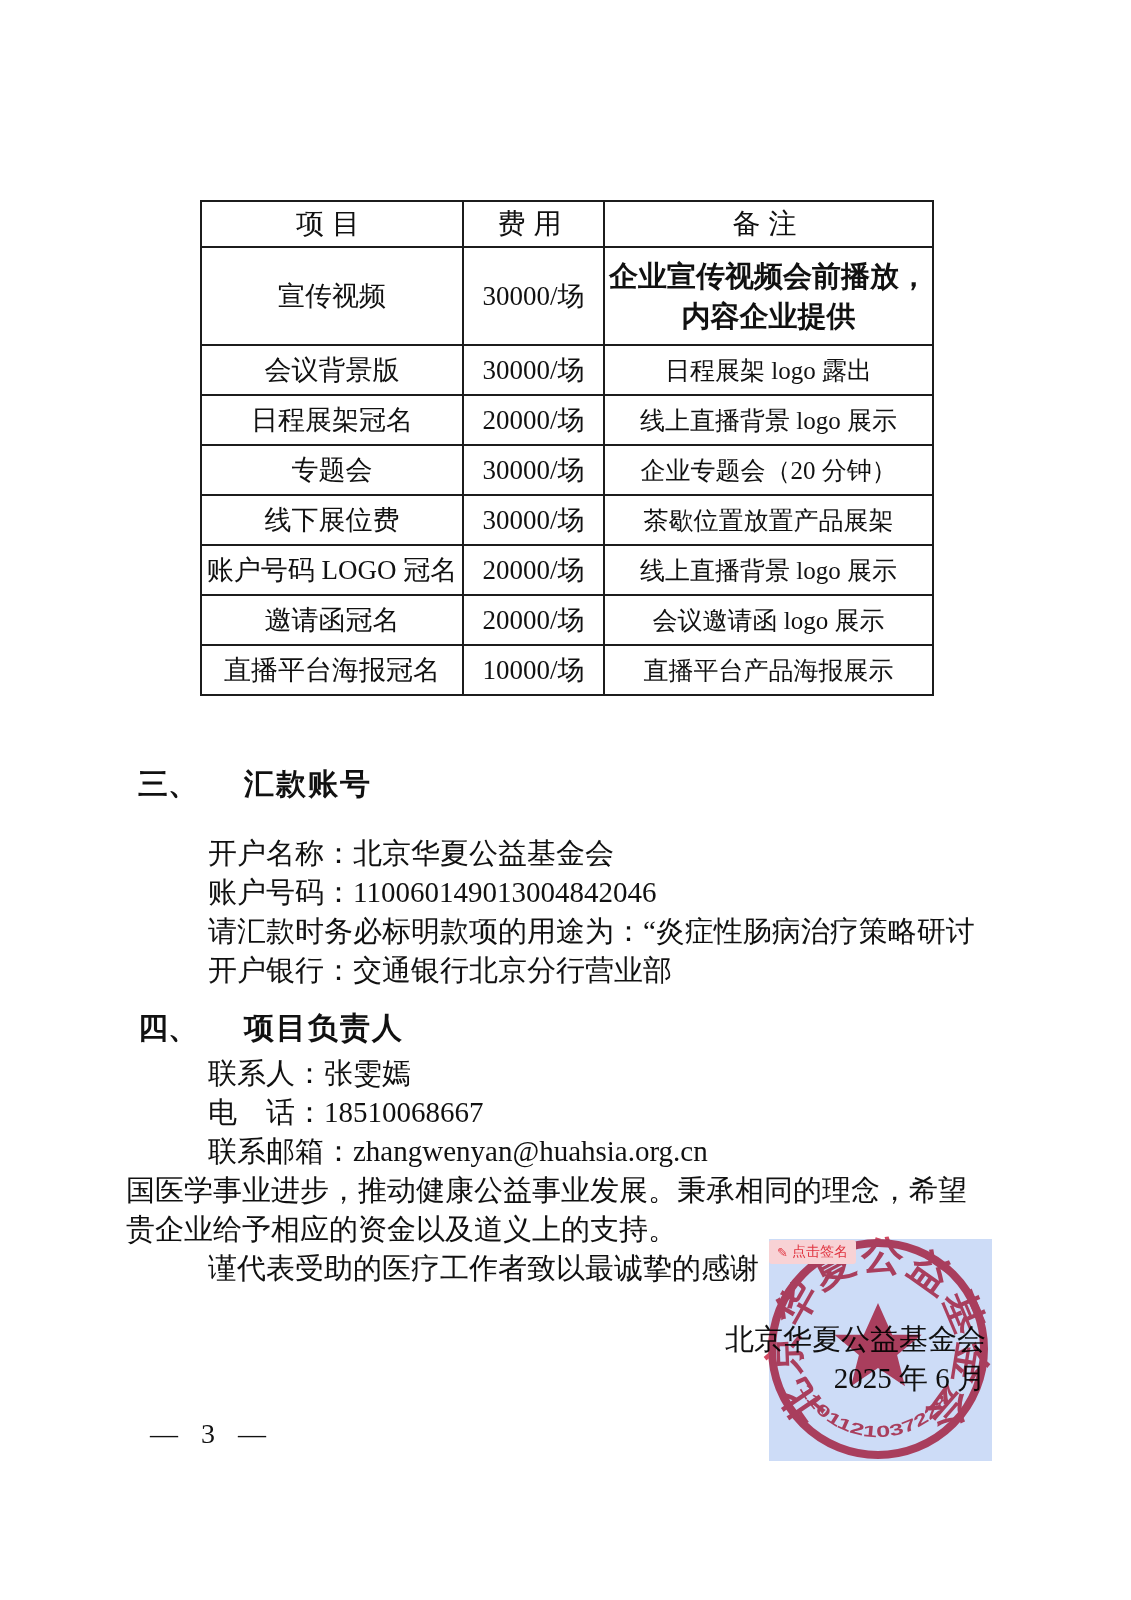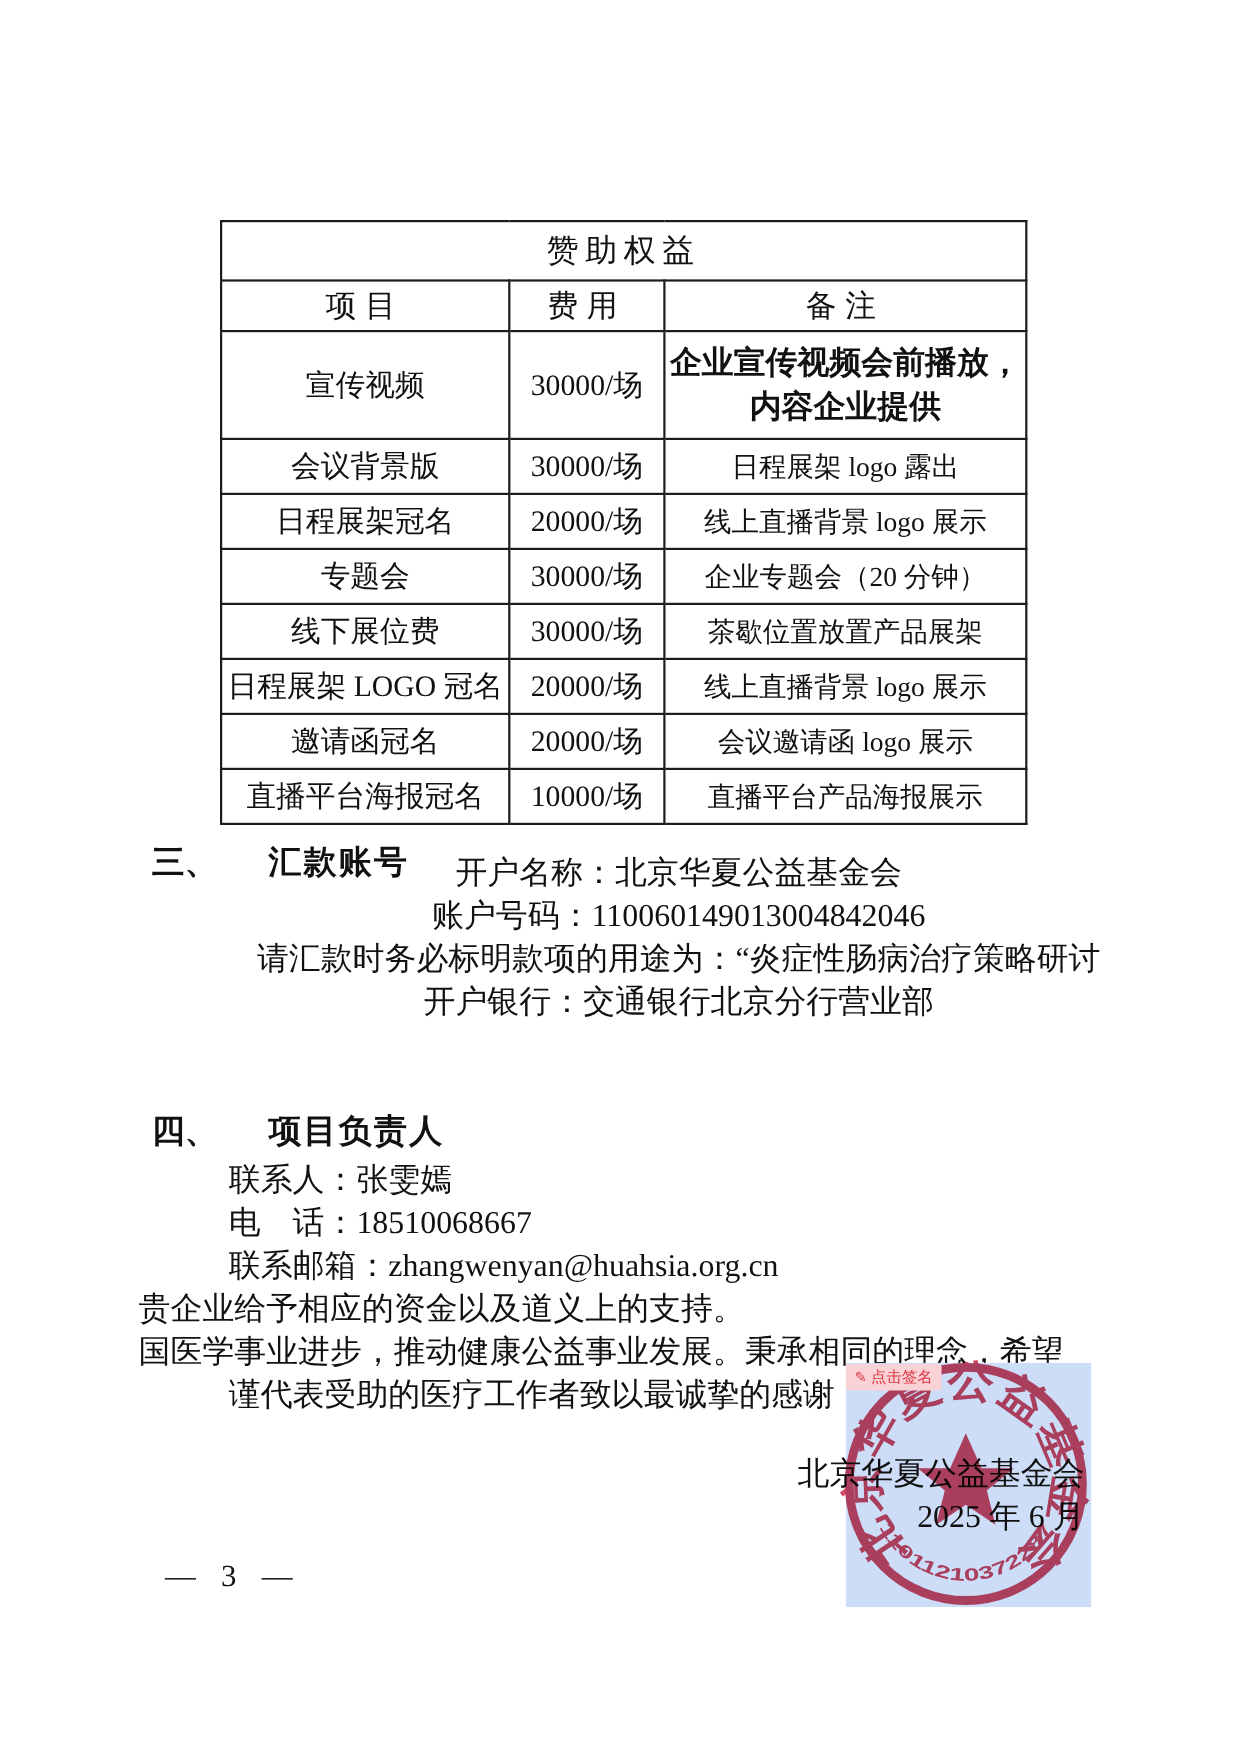--- a/index.html
+++ b/index.html
@@ -23,21 +23,21 @@
     font-family:"Liberation Sans","DejaVu Sans",sans-serif;white-space:nowrap;}
   .sec-heading .ht{margin-left:46px;letter-spacing:2px;}
   #sec3-heading{top:764px;}
   #sec4-heading{top:1008px;}
 
   
   .textblock{position:absolute;left:126px;width:900px;font-size:29px;
     line-height:39px;}
   .textblock .ln{height:39px;white-space:nowrap;}
   .textblock .ind{text-indent:82px;}
-  #block3{top:775px;text-align:center;}
+  #block3{top:834px;}
   #block4{top:1054px;}
 
   
   .closing-line{position:absolute;right:145px;font-size:29px;white-space:nowrap;
     z-index:2;}
   #closing-org{top:1320px;}
   #closing-date{top:1359px;}
 
   
   .page-number{position:absolute;left:150px;top:1418px;font-size:28px;
@@ -62,23 +62,20 @@
 </head>
 <body>
 
 <table class="sponsor-table">
   <colgroup>
       <col style="width:262px">
       <col style="width:141px">
       <col style="width:329px">
     </colgroup>
   <tbody>
-      <tr class="tbl-title">
-    <td colspan="3">赞助权益</td>
-  </tr>
   <tr class="tbl-head">
     <td>项目</td>
     <td>费用</td>
     <td>备注</td>
   </tr>
   <tr class="tbl-row tall">
     <td>宣传视频</td>
     <td>30000/场</td>
     <td class="note">
       <div>企业宣传视频会前播放，</div>
@@ -99,21 +96,21 @@
     <td>专题会</td>
     <td>30000/场</td>
     <td class="note">企业专题会（20 分钟）</td>
   </tr>
   <tr class="tbl-row">
     <td>线下展位费</td>
     <td>30000/场</td>
     <td class="note">茶歇位置放置产品展架</td>
   </tr>
   <tr class="tbl-row">
-    <td>日程展架 LOGO 冠名</td>
+    <td>账户号码 LOGO 冠名</td>
     <td>20000/场</td>
     <td class="note">线上直播背景 logo 展示</td>
   </tr>
   <tr class="tbl-row">
     <td>邀请函冠名</td>
     <td>20000/场</td>
     <td class="note">会议邀请函 logo 展示</td>
   </tr>
   <tr class="tbl-row">
     <td>直播平台海报冠名</td>
@@ -135,22 +132,22 @@
 </div>
 
 <div class="sec-heading" id="sec4-heading">
   <span>四、</span><span class="ht">项目负责人</span>
 </div>
 
 <div class="textblock" id="block4">
   <div class="ln ind">联系人：张雯嫣</div>
   <div class="ln ind">电　话：18510068667</div>
   <div class="ln ind">联系邮箱：zhangwenyan@huahsia.org.cn</div>
+  <div class="ln">国医学事业进步，推动健康公益事业发展。秉承相同的理念，希望</div>
   <div class="ln">贵企业给予相应的资金以及道义上的支持。</div>
-  <div class="ln">国医学事业进步，推动健康公益事业发展。秉承相同的理念，希望</div>
   <div class="ln ind">谨代表受助的医疗工作者致以最诚挚的感谢！</div>
 </div>
 
 <div class="closing-line" id="closing-org">北京华夏公益基金会</div>
 <div class="closing-line" id="closing-date">2025 年 6 月</div>
 
 <div class="sig-panel"></div>
 
 <svg class="seal-svg" width="250" height="250" viewBox="0 0 250 250">
   <defs>

